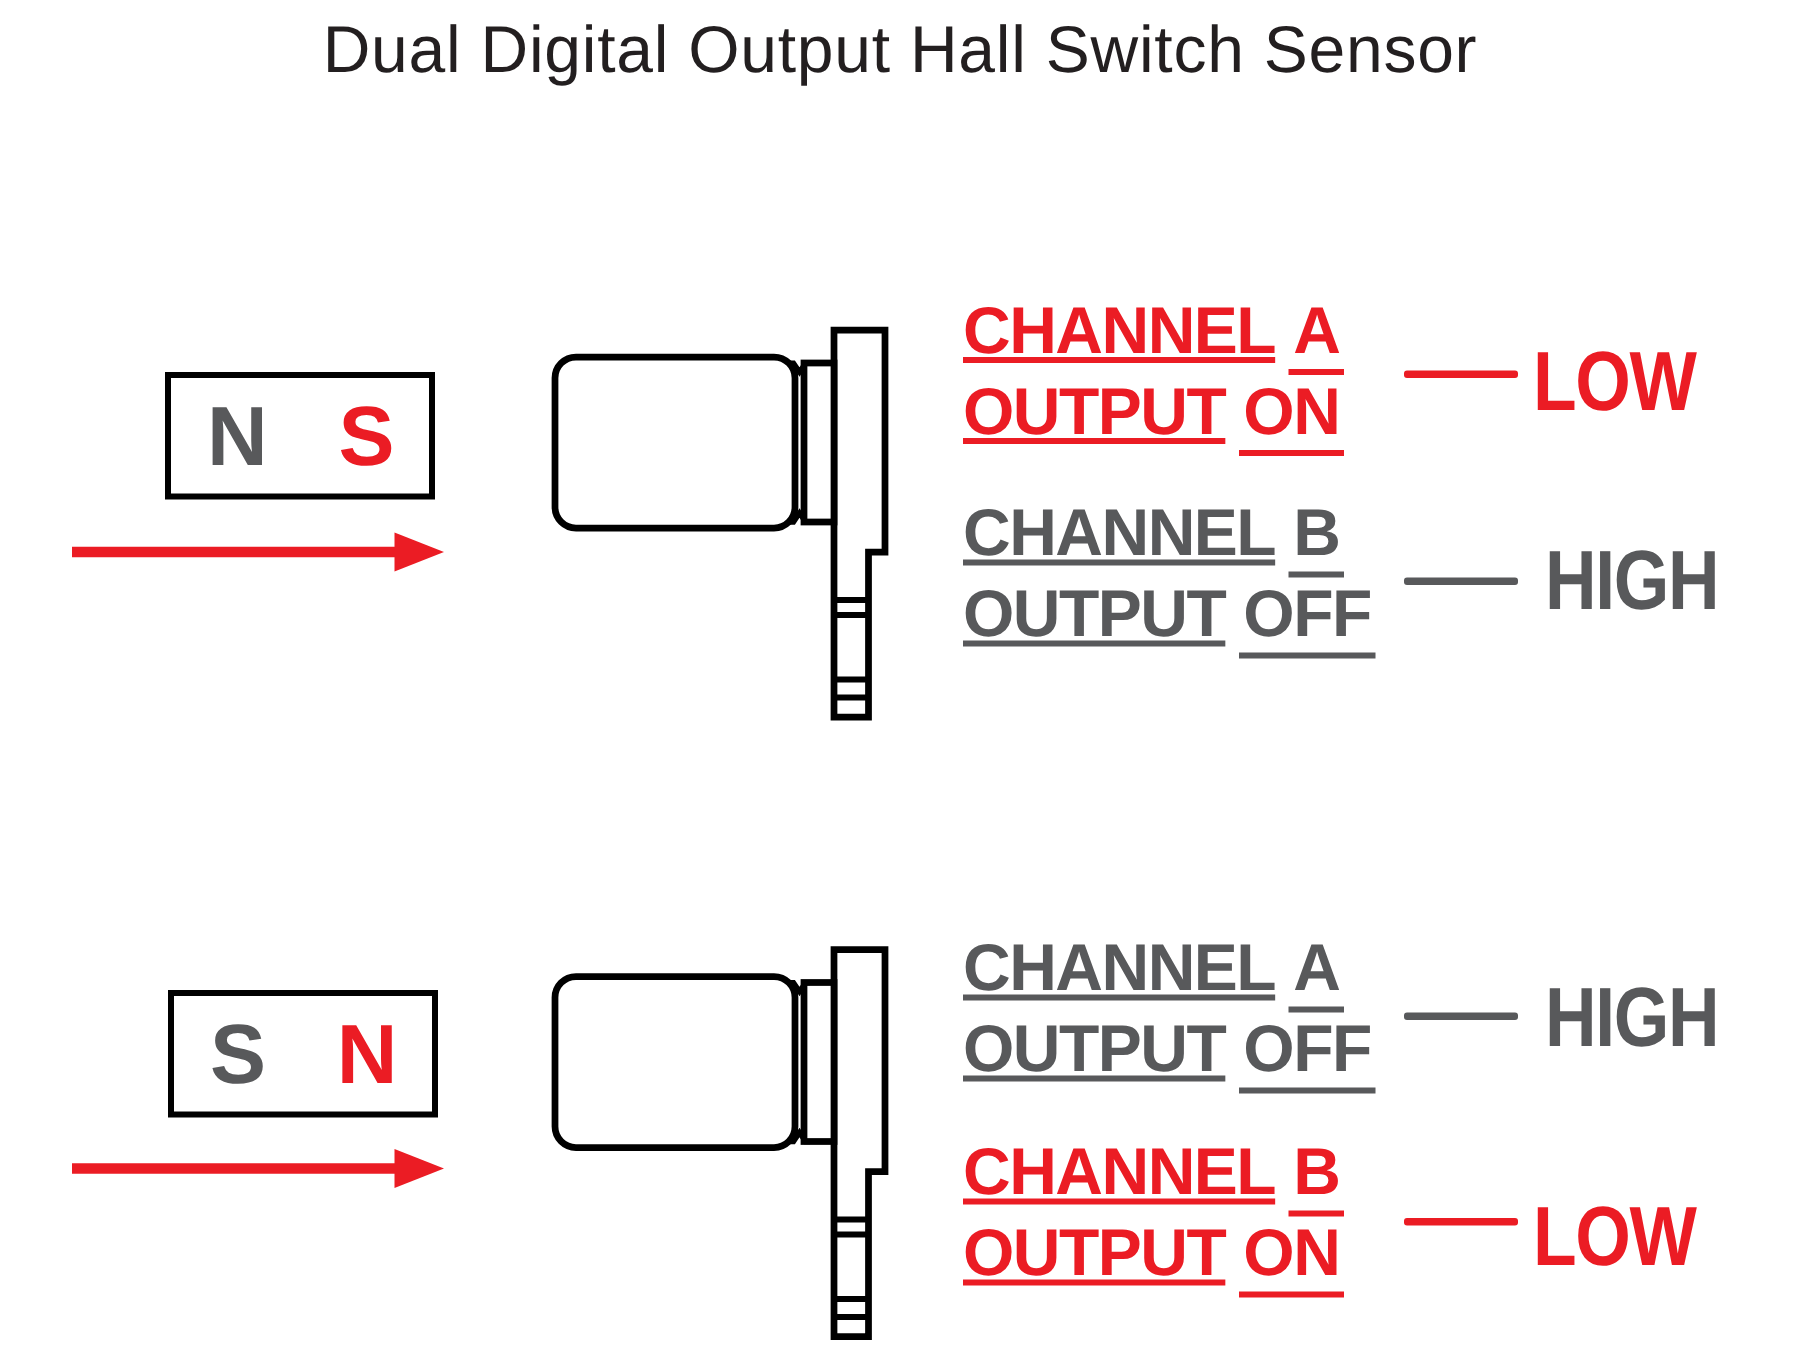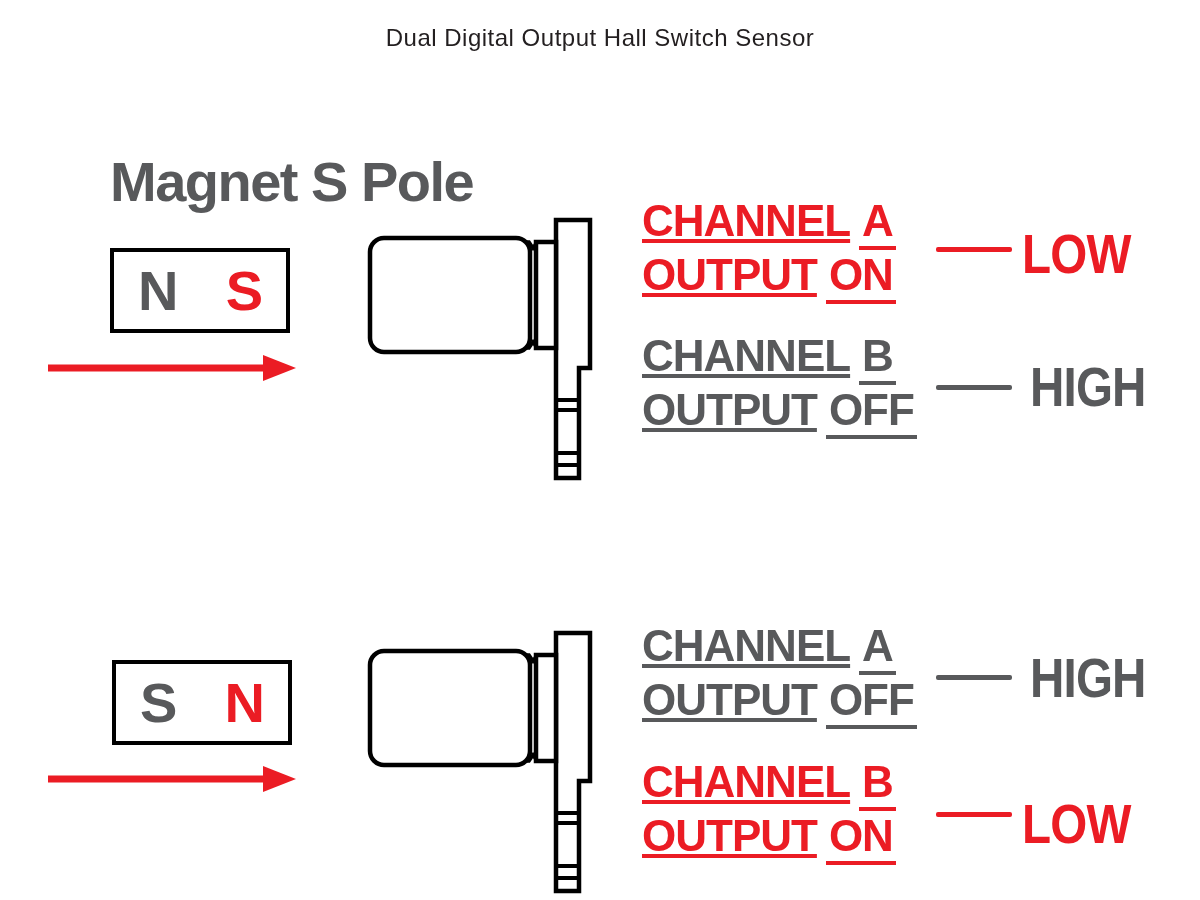--- a/index.html
+++ b/index.html
@@ -6,22 +6,22 @@
   #canvas{
     position:relative;width:1200px;height:900px;background:#ffffff;
     font-family:"Liberation Sans",sans-serif;overflow:hidden;
     --red:#eb1c24;--gray:#58595b;--ink:#231f20;
   }
   .abs{position:absolute;}
   .red{color:var(--red);}
   .gray{color:var(--gray);}
 
   .title{
-    left:0;top:24px;width:1200px;text-align:center;
-    font-size:24px;color:var(--ink);letter-spacing:.5px;line-height:1.2;
+    left:0;top:8px;width:1200px;text-align:center;
+    font-size:44px;color:var(--ink);letter-spacing:.5px;line-height:1.2;
   }
   .heading{
     font-weight:bold;font-size:56px;line-height:1;letter-spacing:-1.5px;
     color:var(--gray);white-space:nowrap;
   }
   .h1{left:110px;top:154px;}
   .h2{left:110px;top:583px;}
 
   .magnet{
     width:180px;height:85px;box-sizing:border-box;border:4px solid #000;
@@ -69,21 +69,20 @@
 
   .sensor-svg{display:block;}
 </style>
 </head>
 <body>
 
 <div id="canvas" style="--red: #eb1c24; --gray: #58595b;">
 
   <div class="abs title">Dual Digital Output Hall Switch Sensor</div>
 
-  <div class="abs heading h1">Magnet S Pole</div>
 
   <div class="abs magnet m1">
     <span class="pole gray">N</span>
     <span class="pole red">S</span>
   </div>
 
   <div class="abs arrow a1">
     <svg width="256" height="36" viewBox="0 0 256 36">
       <line x1="6" y1="18" x2="224" y2="18" stroke="currentColor" stroke-width="7"></line>
       <polygon points="221,5 254,18 221,31" fill="currentColor"></polygon>

